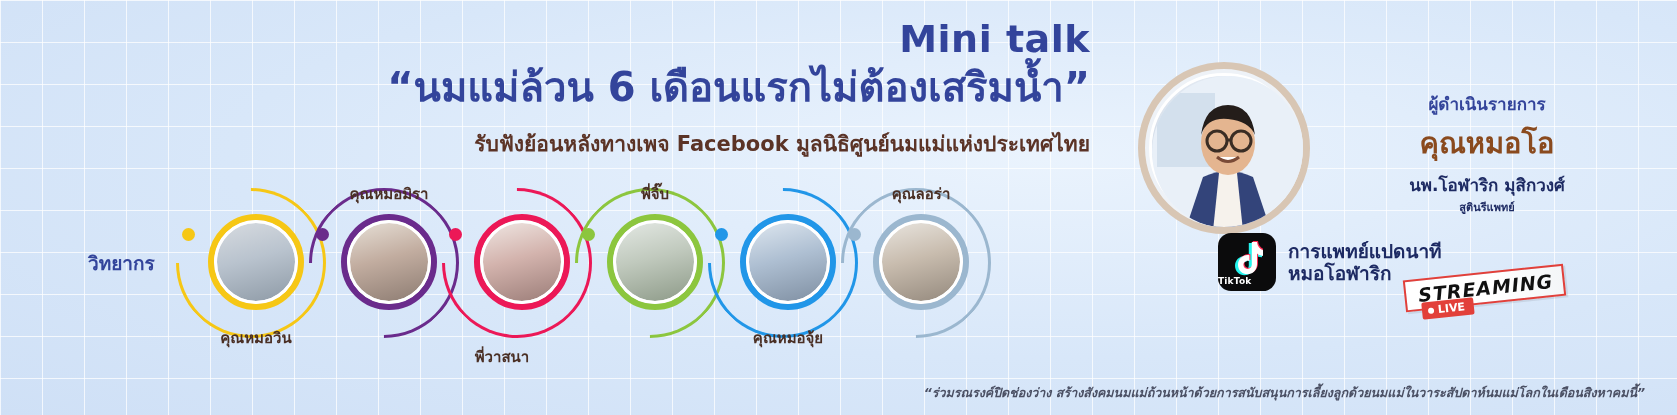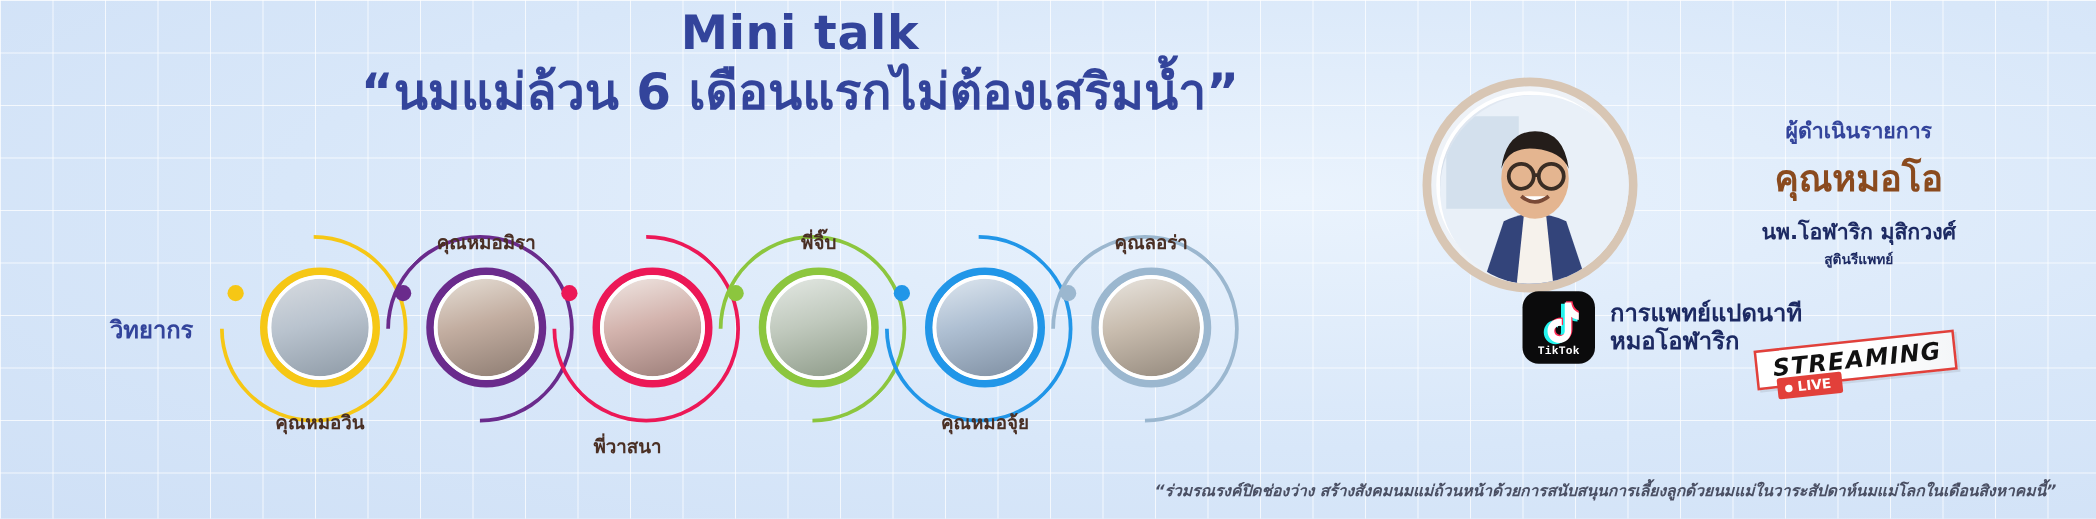--- a/index.html
+++ b/index.html
@@ -15,22 +15,22 @@
     background-image:
       linear-gradient(to right, rgba(255,255,255,0.75) 1px, transparent 1px),
       linear-gradient(to bottom, rgba(255,255,255,0.75) 1px, transparent 1px),
       radial-gradient(ellipse at 62% 38%, #eaf3fd 0%, #d8e7f9 55%, #cfe0f6 100%);
     background-size: 42px 42px, 42px 42px, 100% 100%;
     overflow: hidden;
   }
 
   
   .title-block {
-    position: absolute; left: 190px; top: 5px; width: 900px;
-    text-align: center;
+    position: absolute; left: 190px; top: 18px; width: 900px;
+    text-align: right;
   }
   .title-main {
     font-size: 38px; font-weight: 700; color: #33449b;
     letter-spacing: .5px; line-height: 1.12;
   }
   .title-quote {
     font-size: 40px; font-weight: 700; color: #33449b;
     line-height: 1.2; margin-top: 2px; white-space: nowrap;
   }
   .subtitle {
@@ -104,22 +104,22 @@
   .host-spec { font-size: 11px; font-weight: 700; color: #1d2a63; }
 
   
   .tiktok-row { position: absolute; left: 1218px; top: 233px; display: flex; align-items: center; gap: 12px; }
   .tiktok-logo {
     width: 58px; height: 58px; border-radius: 13px;
     background: #0b0b0c; position: relative; flex: 0 0 auto;
   }
   .tiktok-logo .note { position: absolute; left: 13px; top: 7px; }
   .tiktok-logo .tt-label {
-    position: absolute; bottom: 5px; left: 0; right: 0; text-align: center;
-    color: #fff; font-size: 9px; font-weight: 700; letter-spacing: .2px; font-family: Liberation Mono, monospace;
+    position: absolute; bottom: 5px; left: 0; right: 0; text-align: left;
+    color: #fff; font-size: 9px; font-weight: 700; letter-spacing: .2px;
   }
   .tiktok-text { font-size: 19px; font-weight: 700; color: #1d2a63; line-height: 1.18; }
 
   .streaming-badge {
     position: absolute; left: 1404px; top: 272px;
     transform: rotate(-6deg);
   }
   .streaming-word {
     background: linear-gradient(90deg,#ffffff 0%,#ffffff 55%,#f4f6f8 100%);
     color: #111; font-style: italic; font-weight: 700;
@@ -145,20 +145,21 @@
   }
 </style>
 </head>
 <body>
 
 <div class="banner">
 
   <div class="title-block">
     <div class="title-main">Mini talk</div>
     <div class="title-quote">“นมแม่ล้วน 6 เดือนแรกไม่ต้องเสริมน้ำ”</div>
+    <div class="subtitle">รับฟังย้อนหลังทางเพจ Facebook มูลนิธิศูนย์นมแม่แห่งประเทศไทย</div>
   </div>
 
   <div class="speakers">
     <div class="speakers-label">วิทยากร</div>
     <div id="speaker-layer">
         <div class="arc" style="left: 176px; top: 2px; border-color: transparent rgb(246, 199, 21) rgb(246, 199, 21); transform: rotate(-45deg);"></div>
         <div class="node" style="left: 208px; top: 28px; border-color: rgb(246, 199, 21);">
           <div class="photo f1"></div>
           <div class="inner-ring"></div>
         </div>

